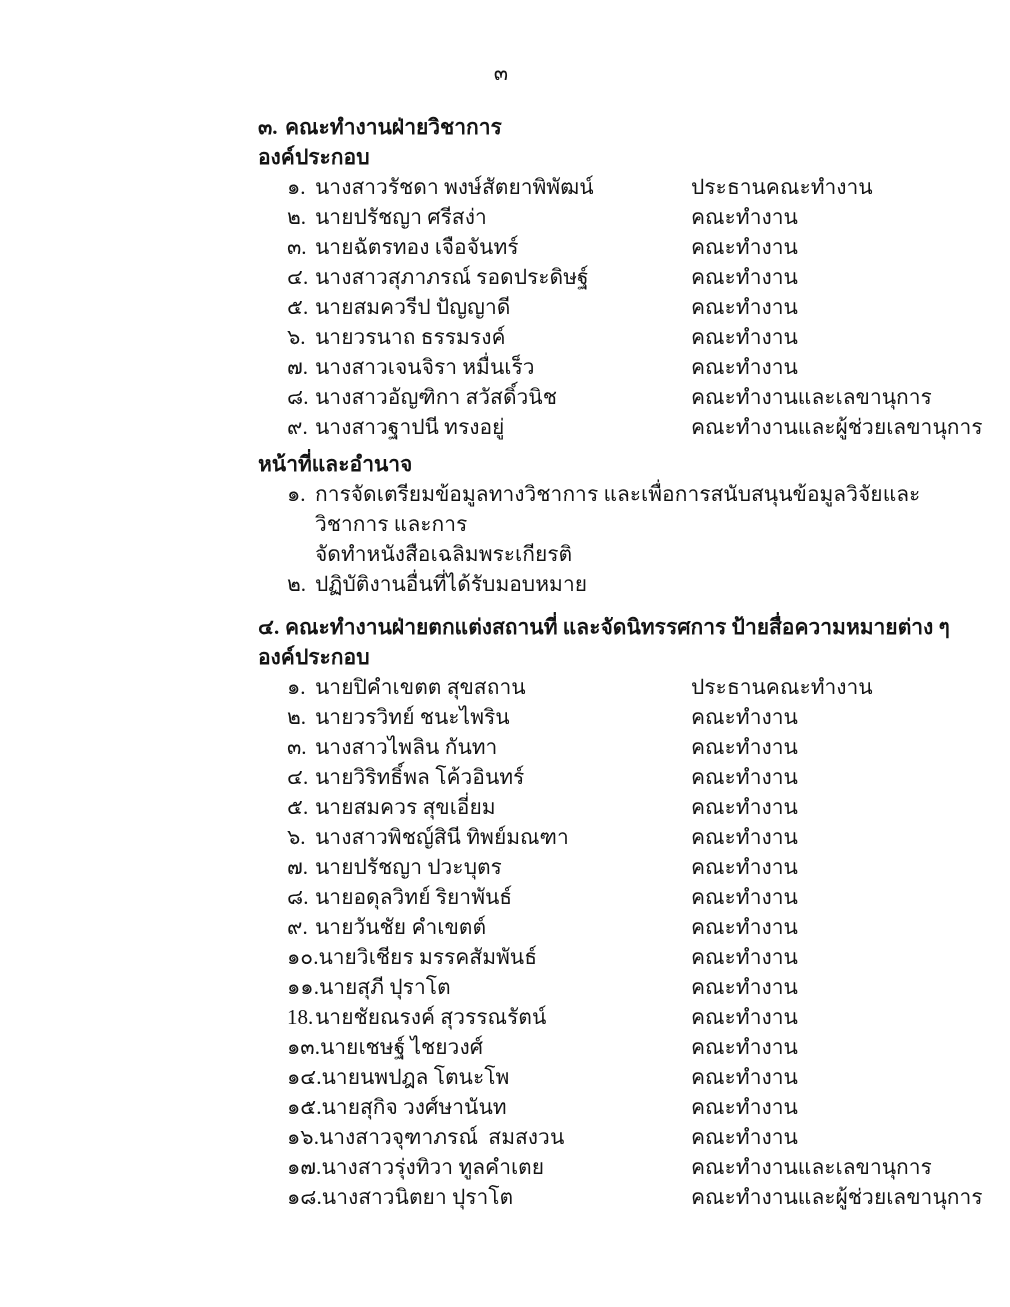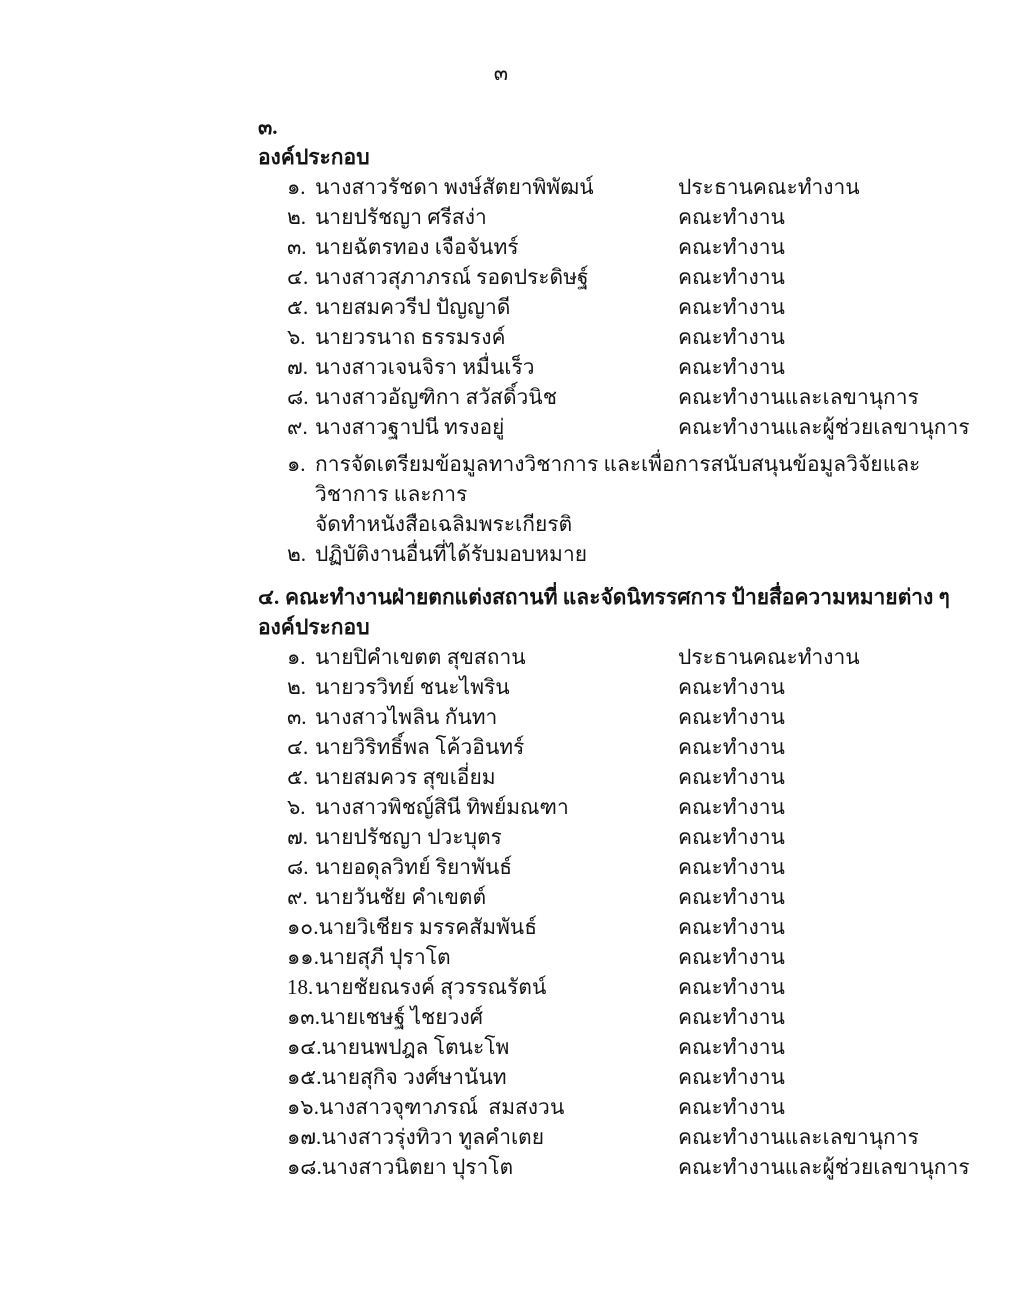--- a/index.html
+++ b/index.html
@@ -55,21 +55,21 @@
     display: inline-block;
     min-width: 28px;
     white-space: nowrap;
   }
   .m-name {
     white-space: pre-wrap;
     text-align: right;
   }
   .m-role {
     position: absolute;
-    left: 391px;
+    left: 404px;
     top: 0;
     white-space: nowrap;
   }
   .d-row {
     display: flex;
     margin-left: 29px;
     line-height: 30px;
   }
   .d-no {
     flex: none;
@@ -87,35 +87,37 @@
 
 <div class="page">
 
   <div class="page-number">๓</div>
 
   <div class="content">
 
     <section>
       <div class="sec-title">
         <span class="sec-no">๓.</span>
+        <span>คณะทำงานฝ่ายวิชาการ</span>
       </div>
       <div class="sub-heading">องค์ประกอบ</div>
       <div class="member-list">
           <div class="m-row"><span class="m-no">๑.</span><span class="m-name">นางสาวรัชดา พงษ์สัตยาพิพัฒน์</span><span class="m-role">ประธานคณะทำงาน</span></div>
           <div class="m-row"><span class="m-no">๒.</span><span class="m-name">นายปรัชญา ศรีสง่า</span><span class="m-role">คณะทำงาน</span></div>
           <div class="m-row"><span class="m-no">๓.</span><span class="m-name">นายฉัตรทอง เจือจันทร์</span><span class="m-role">คณะทำงาน</span></div>
           <div class="m-row"><span class="m-no">๔.</span><span class="m-name">นางสาวสุภาภรณ์ รอดประดิษฐ์</span><span class="m-role">คณะทำงาน</span></div>
           <div class="m-row"><span class="m-no">๕.</span><span class="m-name">นายสมควรีป ปัญญาดี</span><span class="m-role">คณะทำงาน</span></div>
           <div class="m-row"><span class="m-no">๖.</span><span class="m-name">นายวรนาถ ธรรมรงค์</span><span class="m-role">คณะทำงาน</span></div>
           <div class="m-row"><span class="m-no">๗.</span><span class="m-name">นางสาวเจนจิรา หมื่นเร็ว</span><span class="m-role">คณะทำงาน</span></div>
           <div class="m-row"><span class="m-no">๘.</span><span class="m-name">นางสาวอัญฑิกา สวัสดิ์วนิช</span><span class="m-role">คณะทำงานและเลขานุการ</span></div>
           <div class="m-row"><span class="m-no">๙.</span><span class="m-name">นางสาวฐาปนี ทรงอยู่</span><span class="m-role">คณะทำงานและผู้ช่วยเลขานุการ</span></div>
         </div>
 
       <div class="duties-block">
+        <div class="sub-heading">หน้าที่และอำนาจ</div>
         <div class="duty-list">
             <div class="d-row">
               <span class="d-no">๑.</span>
               <span class="d-text">การจัดเตรียมข้อมูลทางวิชาการ และเพื่อการสนับสนุนข้อมูลวิจัยและวิชาการ และการ
 จัดทำหนังสือเฉลิมพระเกียรติ</span>
             </div>
             <div class="d-row">
               <span class="d-no">๒.</span>
               <span class="d-text">ปฏิบัติงานอื่นที่ได้รับมอบหมาย</span>
             </div>

